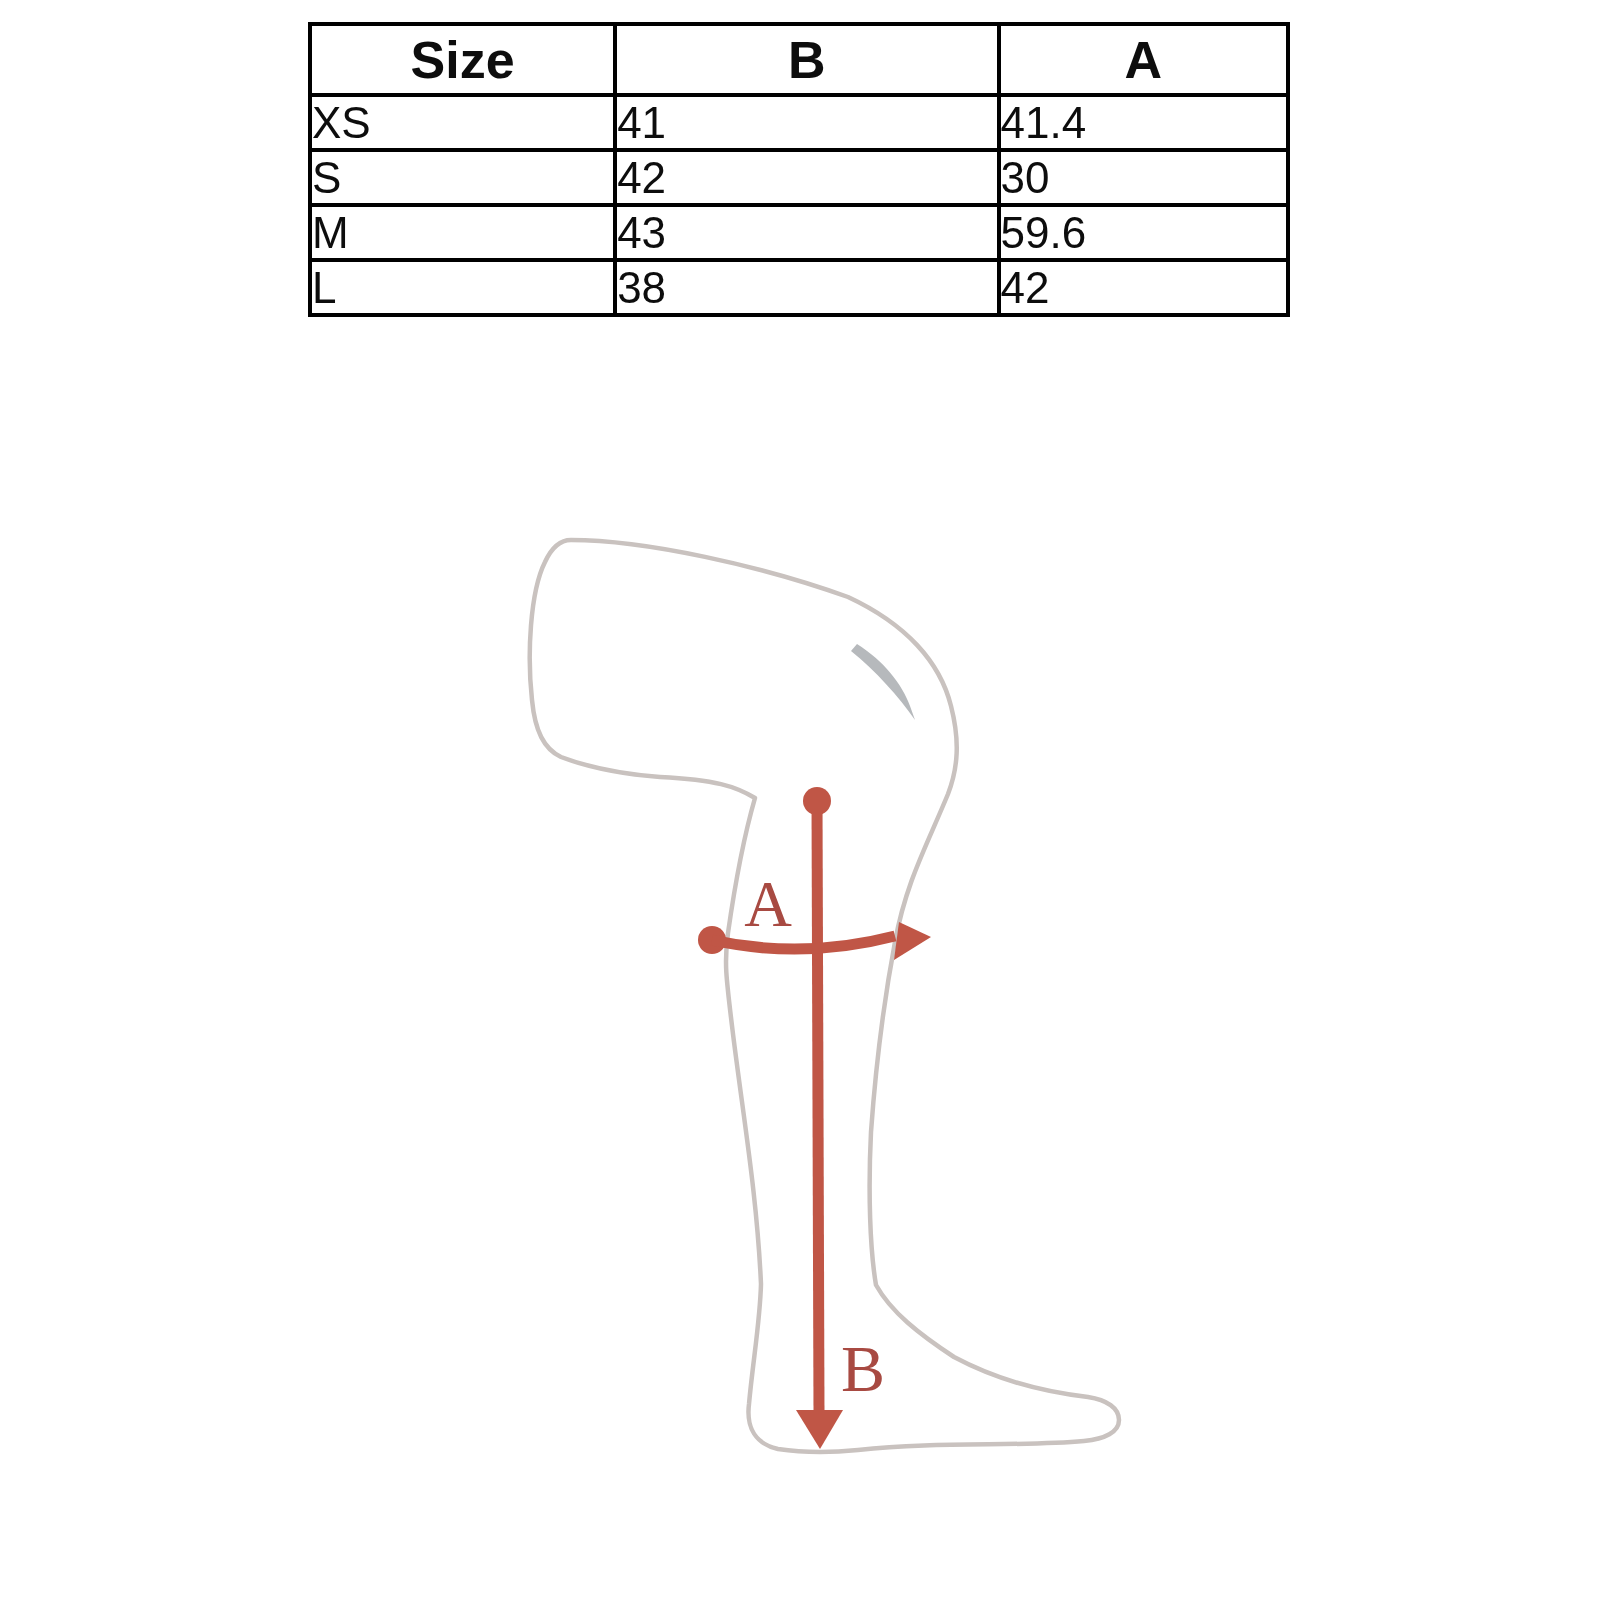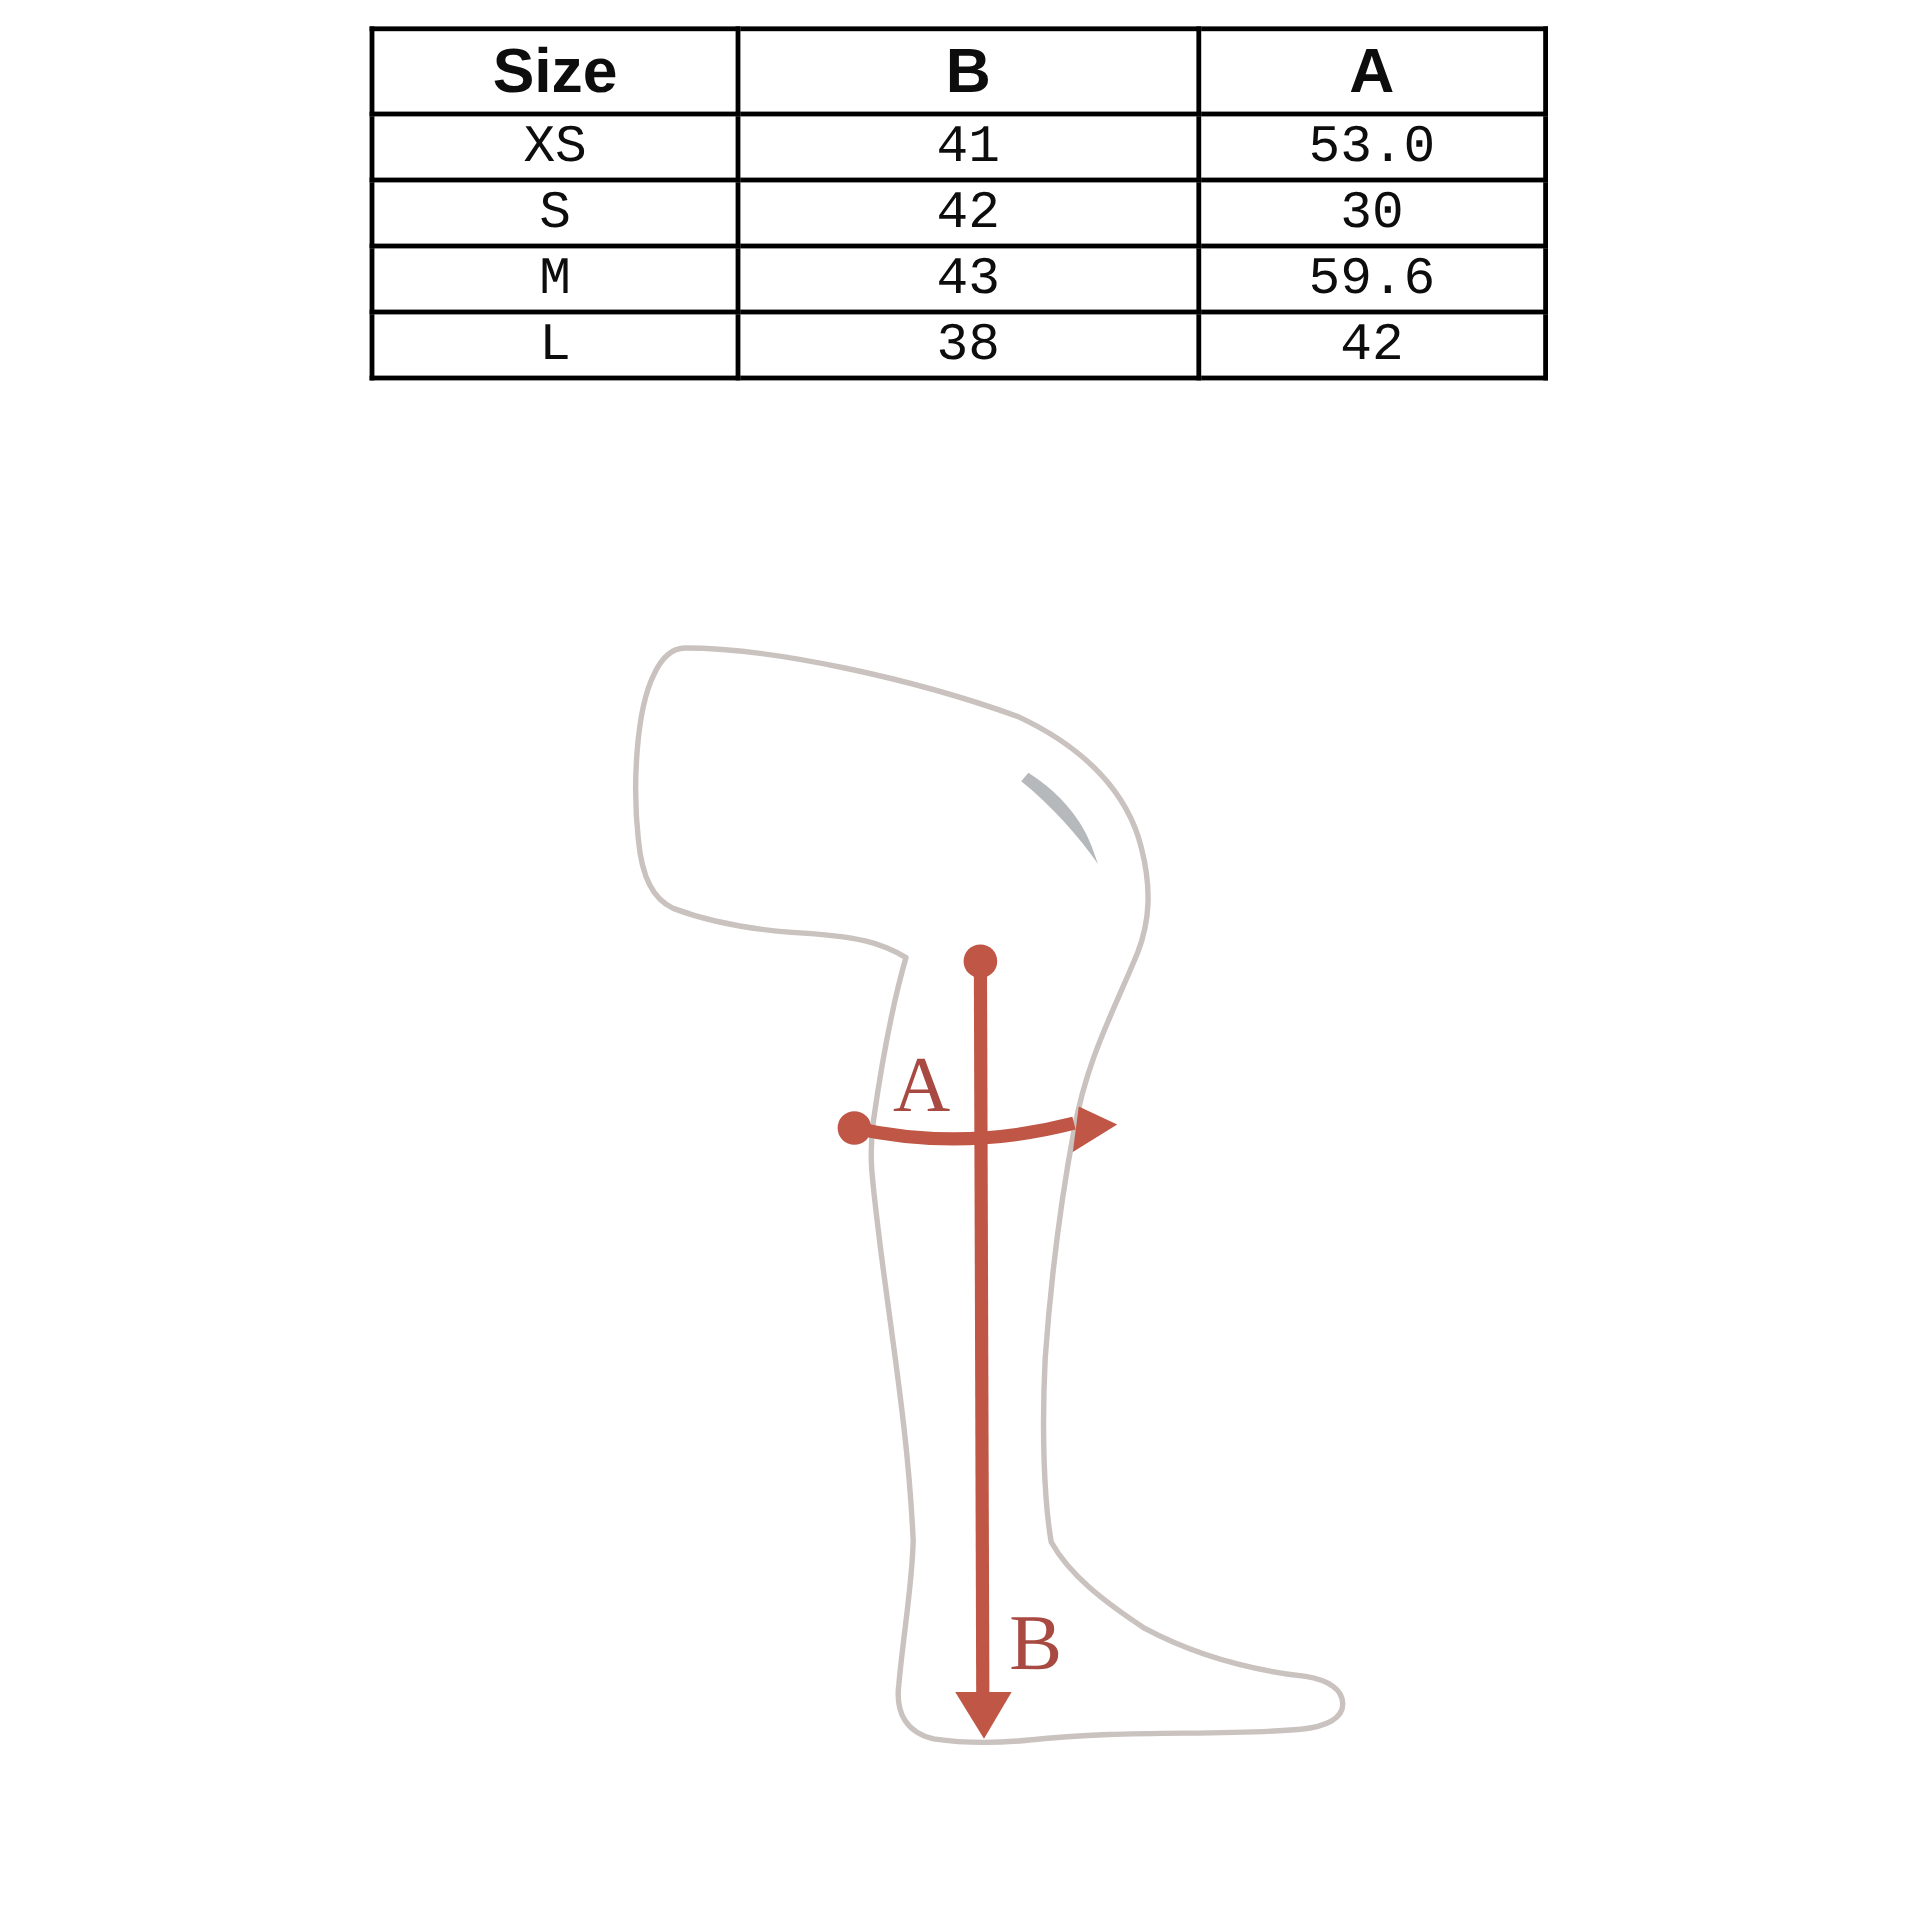--- a/index.html
+++ b/index.html
@@ -35,24 +35,22 @@
     font-weight:bold;
     text-align:center;
     vertical-align:middle;
     padding:0;
     margin-top:48px;
   }
   table.size-table td{
     height:51px;
     font-size:44px;
     font-weight:normal;
-    text-align:center;
     vertical-align:middle;
     padding:0;
-    font-family:Liberation Mono, monospace;
   }
   col.c-size{width:31.2%;}
   col.c-b{width:39.2%;}
   col.c-a{width:29.6%;}
   svg.leg-diagram{
     position:absolute;
     left:0;top:0;
     width:1600px;height:1601px;
   }
   .leg-outline{fill:#ffffff;stroke:var(--outline);stroke-width:4.5;stroke-linejoin:round;}
@@ -80,21 +78,21 @@
       <tr>
         <th>Size</th>
         <th>B</th>
         <th>A</th>
       </tr>
     </thead>
     <tbody>
       <tr>
         <td>XS</td>
         <td>41</td>
-        <td>53.0</td>
+        <td>41.4</td>
       </tr>
       <tr>
         <td>S</td>
         <td>42</td>
         <td>30</td>
       </tr>
       <tr>
         <td>M</td>
         <td>43</td>
         <td>59.6</td>

